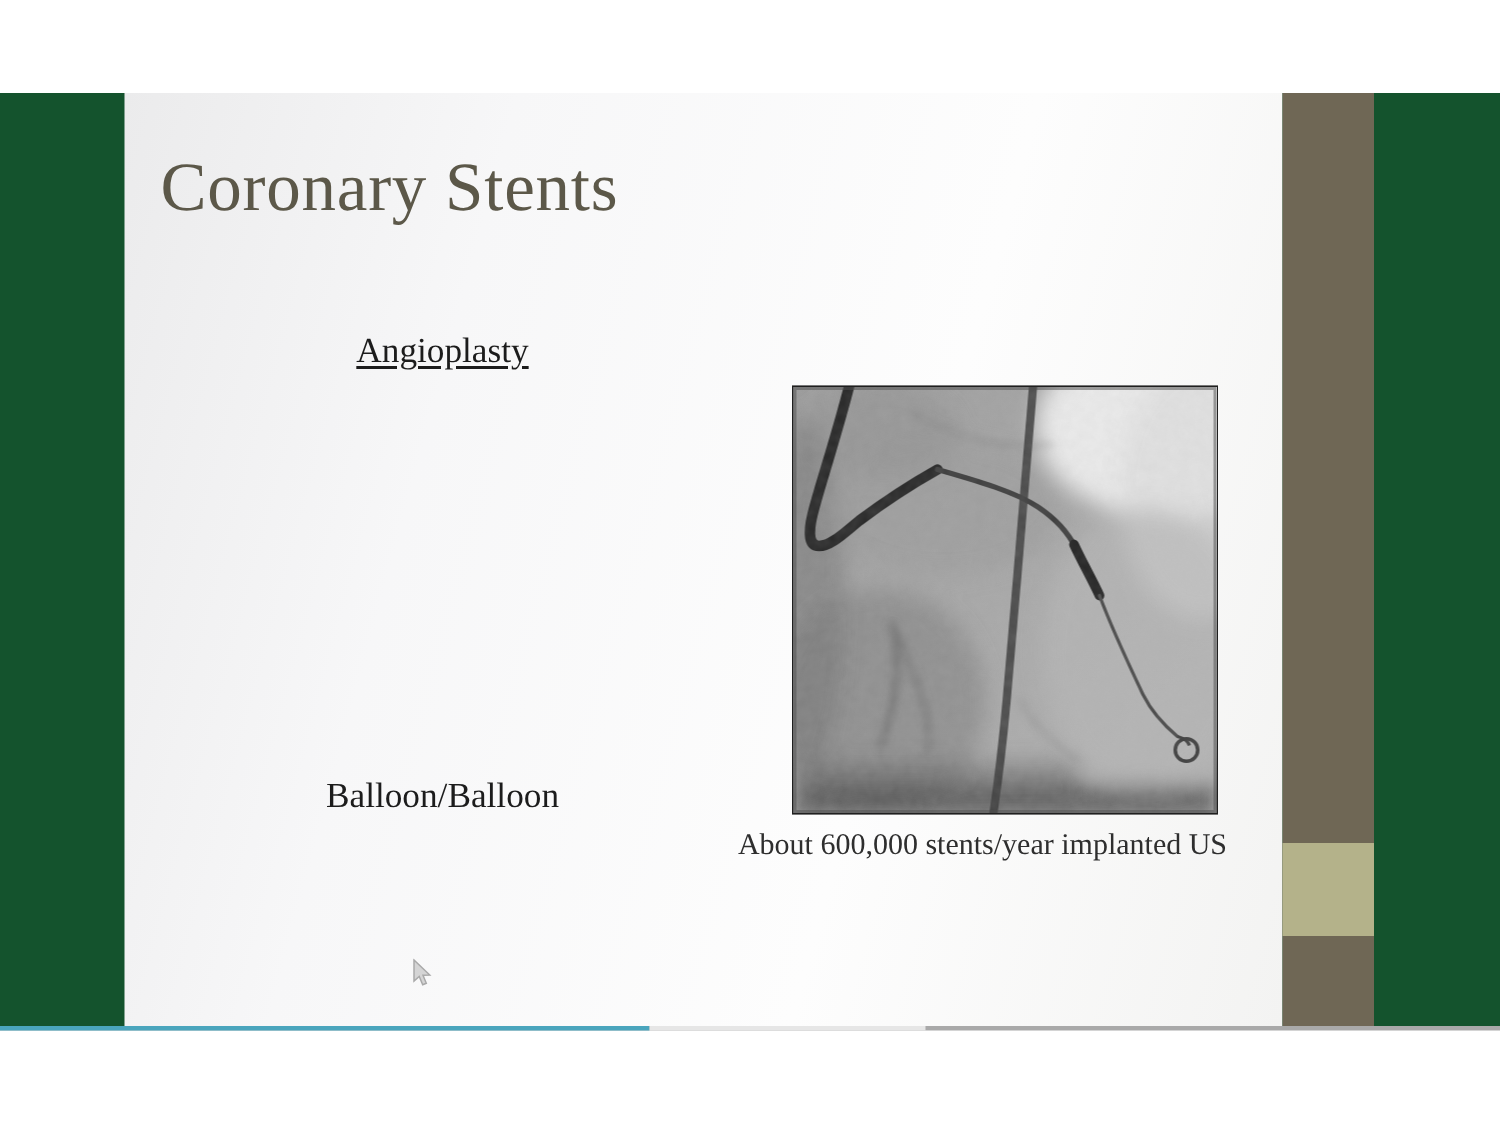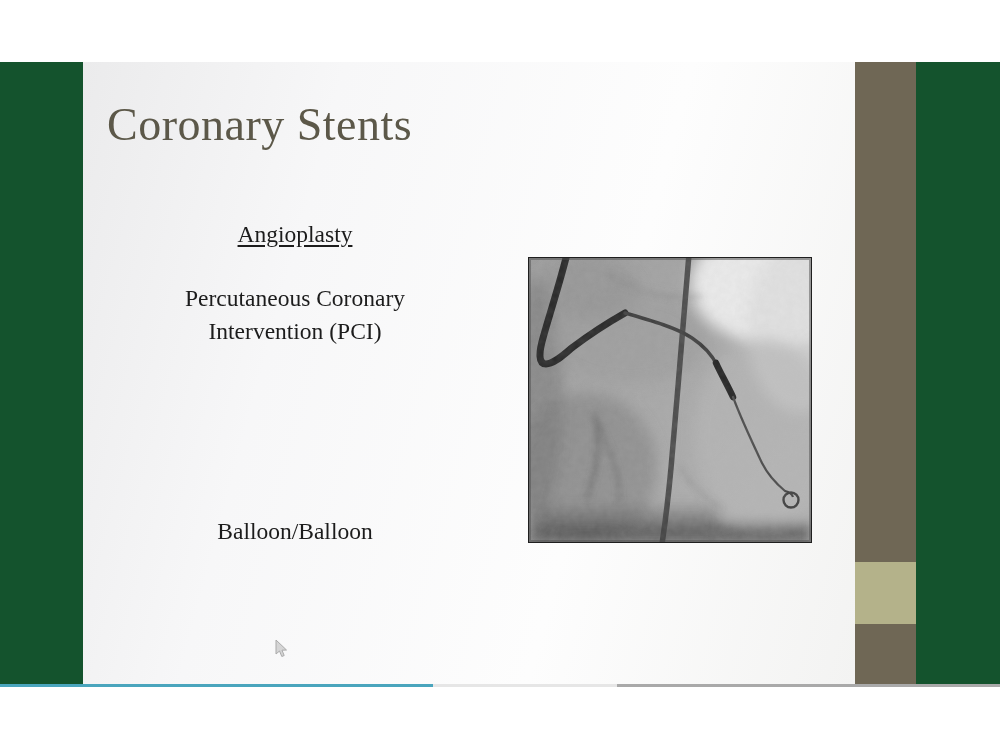--- a/index.html
+++ b/index.html
@@ -85,22 +85,20 @@
 
 <div class="screen">
 
   <div class="video-frame">
 
     <div class="slide">
 
       <div class="slide-title">Coronary Stents</div>
 
       <div class="bullet b1"><span>Angioplasty</span></div>
-      <div class="bullet b2">Percutaneous Coronary
-Intervention (PCI)</div>
       <div class="bullet b4">Balloon/Balloon</div>
 
       <div class="angiogram">
         <svg width="282" height="284" viewBox="0 0 282 284" xmlns="http://www.w3.org/2000/svg">
           <defs>
             <linearGradient id="bg" x1="0" y1="0" x2="1" y2="1">
               <stop offset="0" stop-color="#9c9c9c"></stop>
               <stop offset="0.5" stop-color="#a8a8a8"></stop>
               <stop offset="1" stop-color="#b2b2b2"></stop>
             </linearGradient>
@@ -147,20 +145,21 @@
           <path d="M204,139 C213,163 224,186 233,205 C240,219 250,228 256,233" fill="none" stroke="#4a4a4a" stroke-width="2.2" stroke-linecap="round"></path>
           <circle cx="262" cy="242" r="7.5" fill="none" stroke="#3f3f3f" stroke-width="2.4"></circle>
           <path d="M256,233 C260,234 263,236 264,239" fill="none" stroke="#3f3f3f" stroke-width="2.2"></path>
 
           <rect x="0" y="0" width="282" height="284" filter="url(#grain)"></rect>
 
           <rect x="1" y="1" width="280" height="282" fill="none" stroke="#4d4d4d" opacity="0.5" stroke-width="2"></rect>
         </svg>
       </div>
 
+      <div class="caption">About 600,000 stents/year implanted US</div>
 
     </div>
 
     <div class="accent-stripe">
       <div class="accent-block"></div>
     </div>
 
   </div>
 
   <div class="progress-bar">

